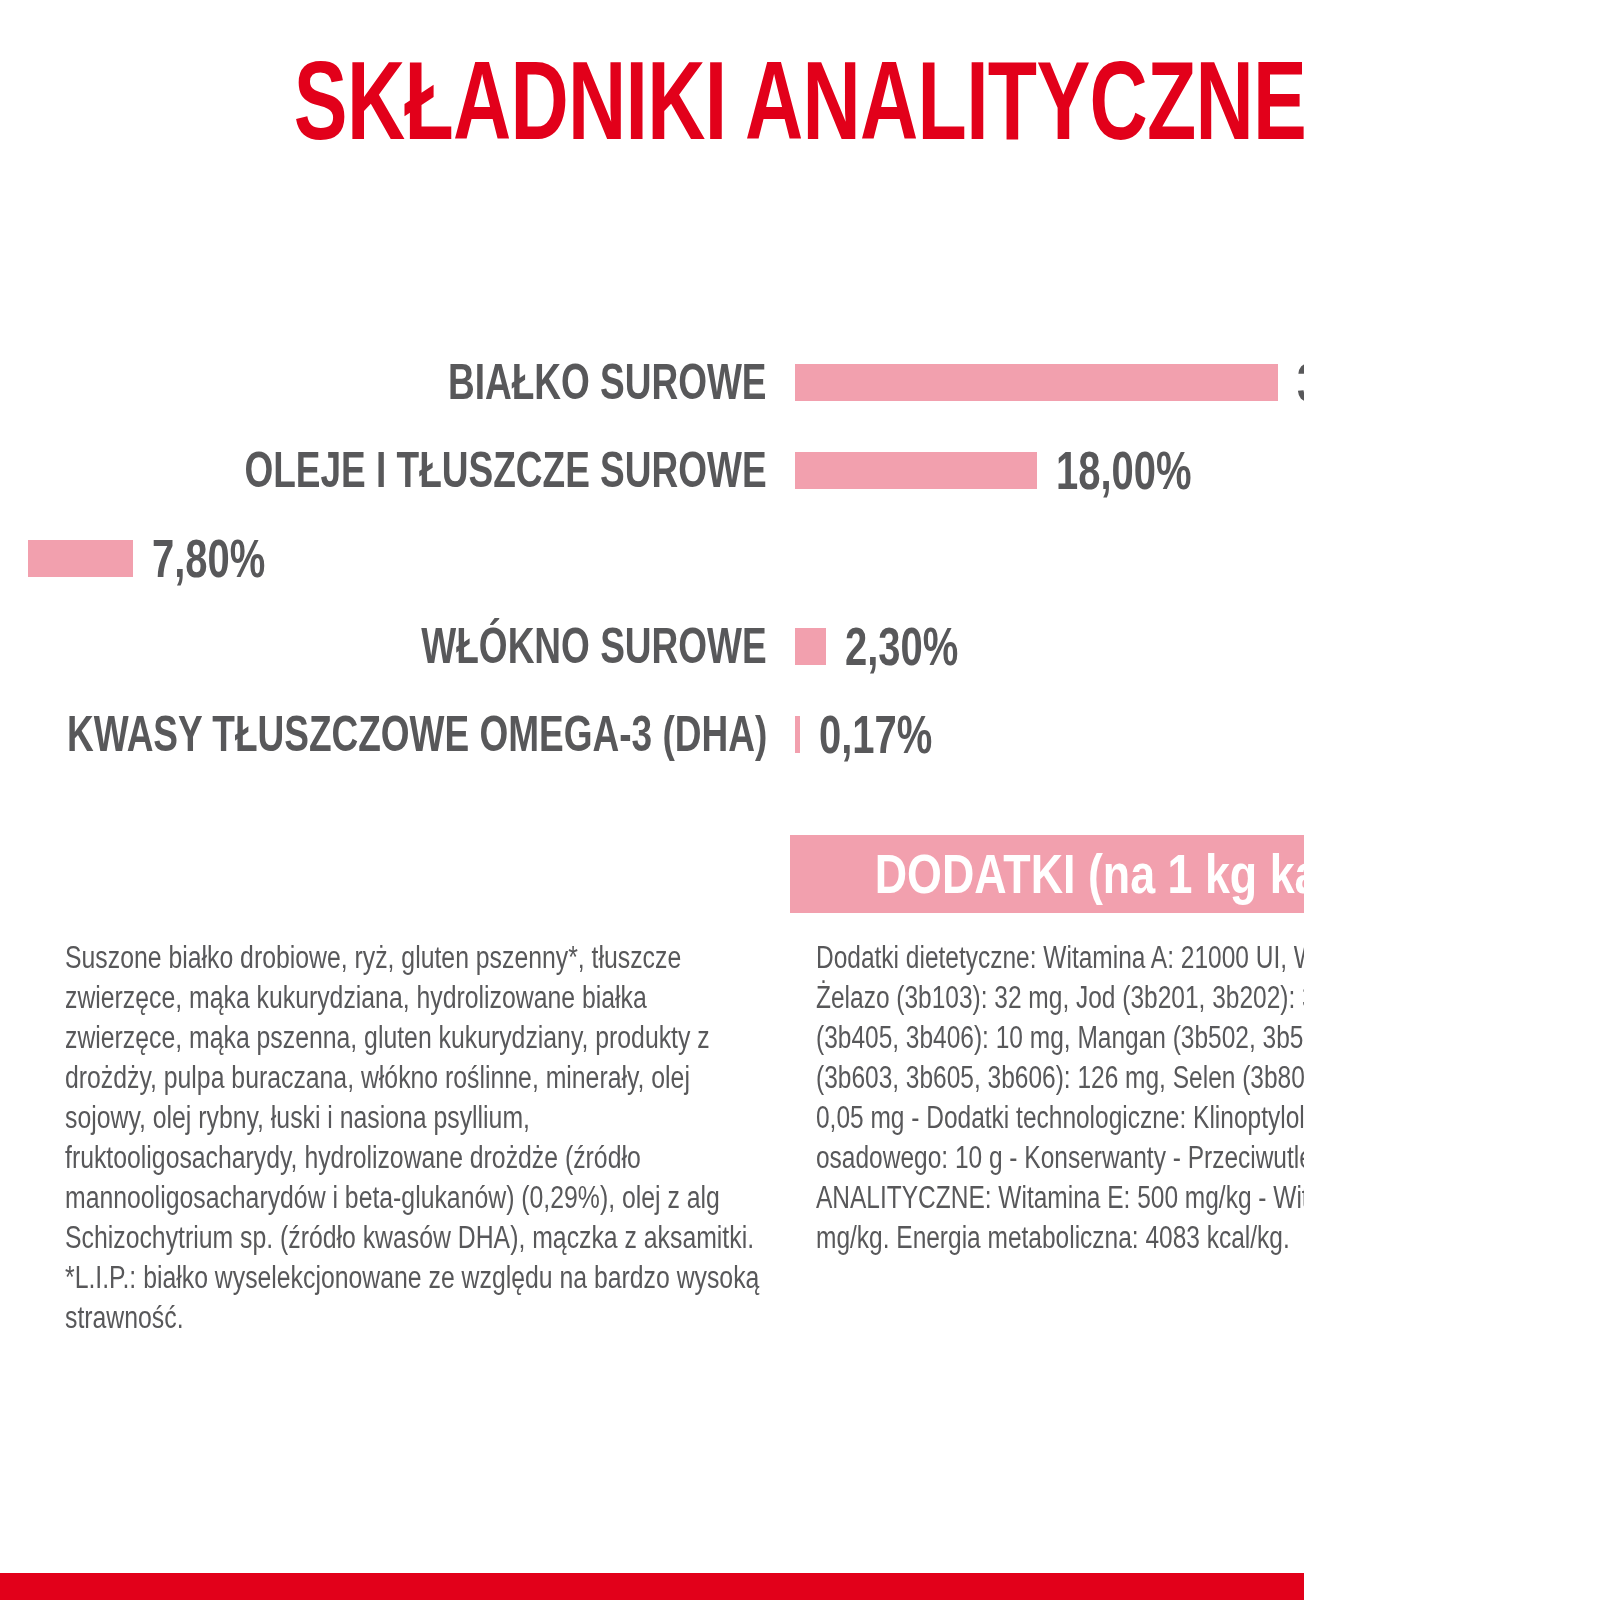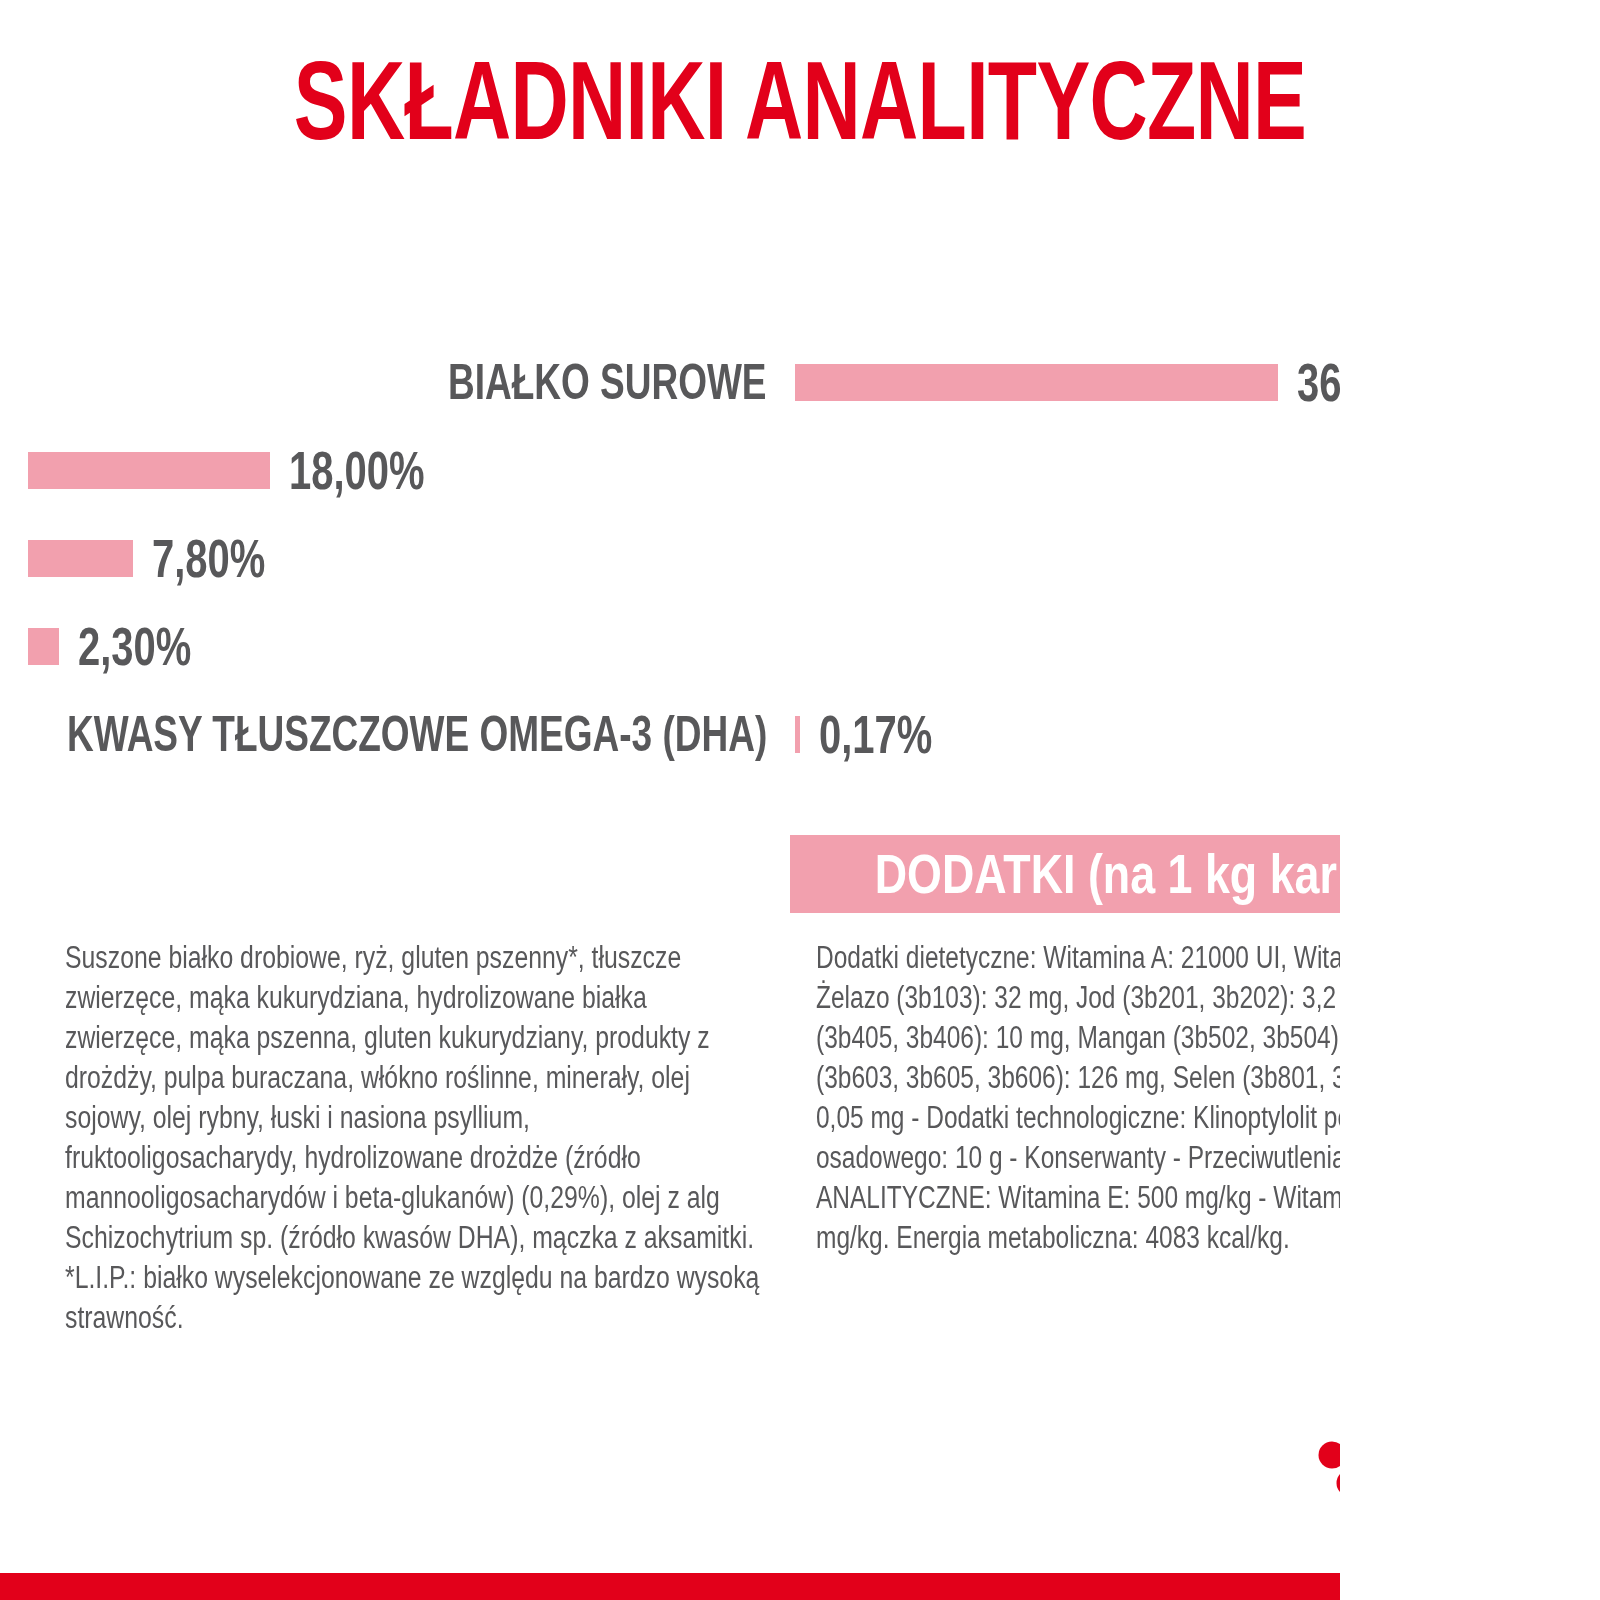--- a/index.html
+++ b/index.html
@@ -4,21 +4,20 @@
 <style>
   html, body { margin: 0; padding: 0; background: #ffffff; }
   .page {
     position: relative;
     width: 1304px;
     height: 1600px;
     background: #ffffff;
     overflow: hidden;
     font-family: "Liberation Sans", sans-serif;
     color: var(--gray, #58585A);
-    padding-left: 36px;
   }
 
   
   .title {
     position: absolute;
     top: 45px;
     left: 0;
     width: 1600px;
     text-align: center;
     white-space: nowrap;
@@ -145,30 +144,36 @@
 
     <div class="chart-row">
       <div class="chart-label-cell">
         <span class="chart-label">BIAŁKO SUROWE</span>
       </div>
       <div class="bar" style="width: 483.12px;"></div>
       <span class="chart-value">36,00%</span>
     </div>
 
     <div class="chart-row">
+      <div class="chart-label-cell">
+        <span class="chart-label">OLEJE I TŁUSZCZE SUROWE</span>
+      </div>
       <div class="bar" style="width: 241.56px;"></div>
       <span class="chart-value">18,00%</span>
     </div>
 
     <div class="chart-row">
       <div class="bar" style="width: 104.676px;"></div>
       <span class="chart-value">7,80%</span>
     </div>
 
     <div class="chart-row">
+      <div class="chart-label-cell">
+        <span class="chart-label">WŁÓKNO SUROWE</span>
+      </div>
       <div class="bar" style="width: 30.866px;"></div>
       <span class="chart-value">2,30%</span>
     </div>
 
     <div class="chart-row">
       <div class="chart-label-cell">
         <span class="chart-label">KWASY TŁUSZCZOWE OMEGA-3 (DHA)</span>
       </div>
       <div class="bar" style="width: 5px;"></div>
       <span class="chart-value">0,17%</span>

